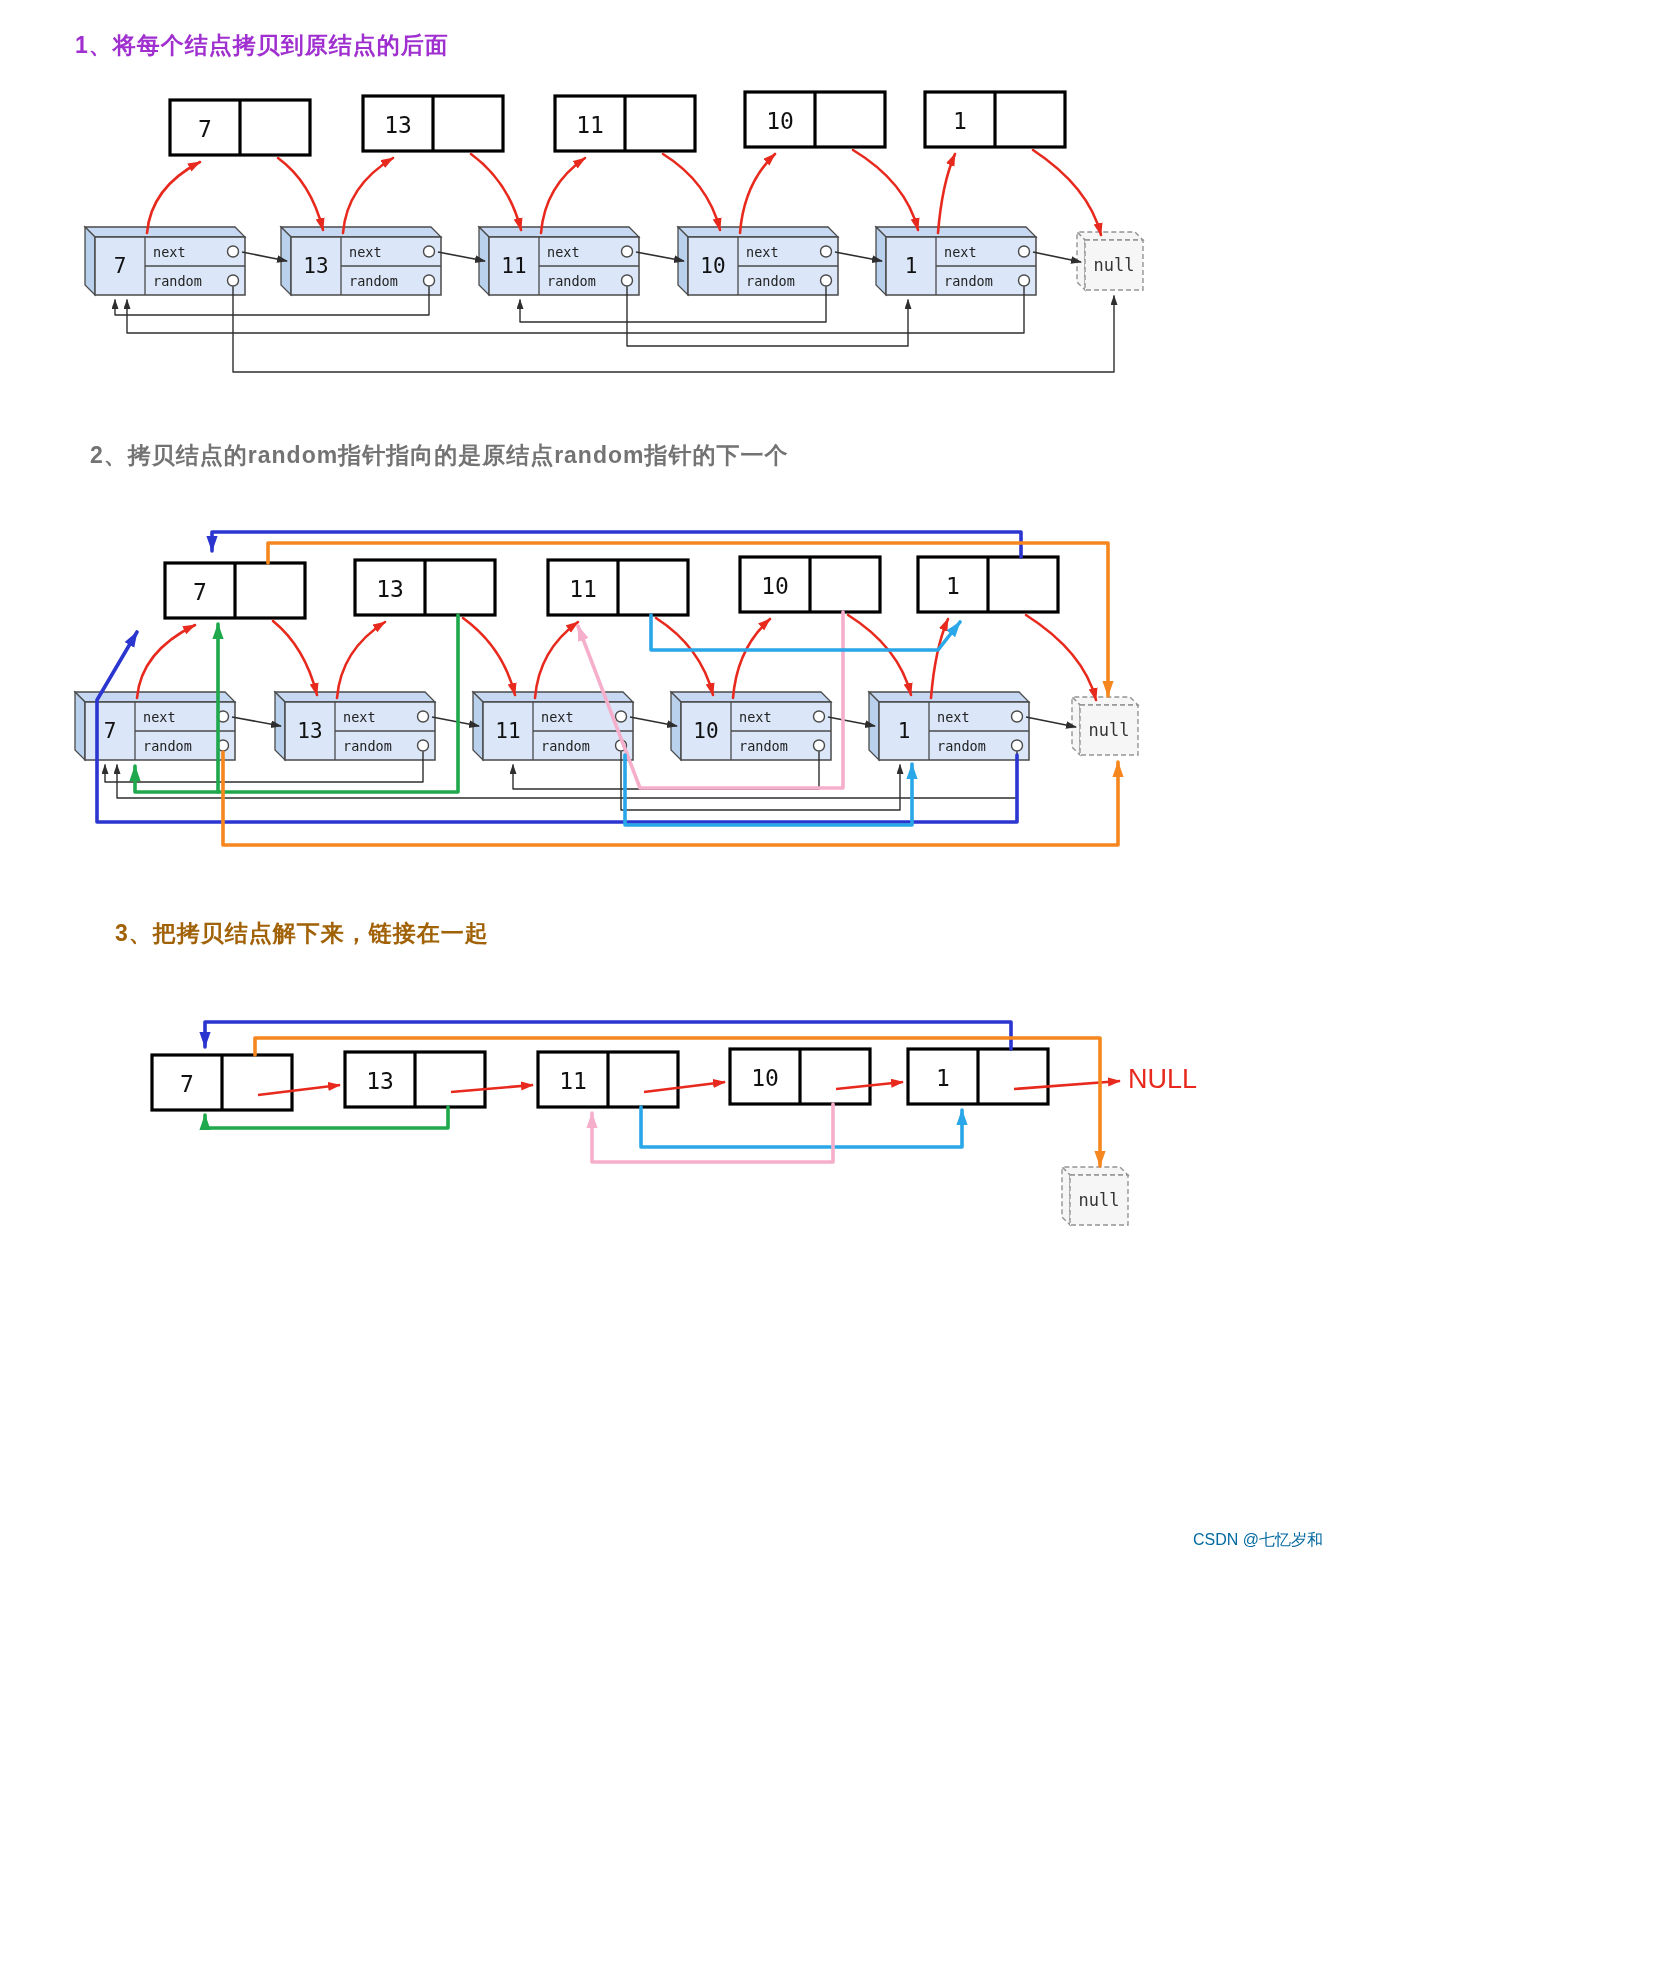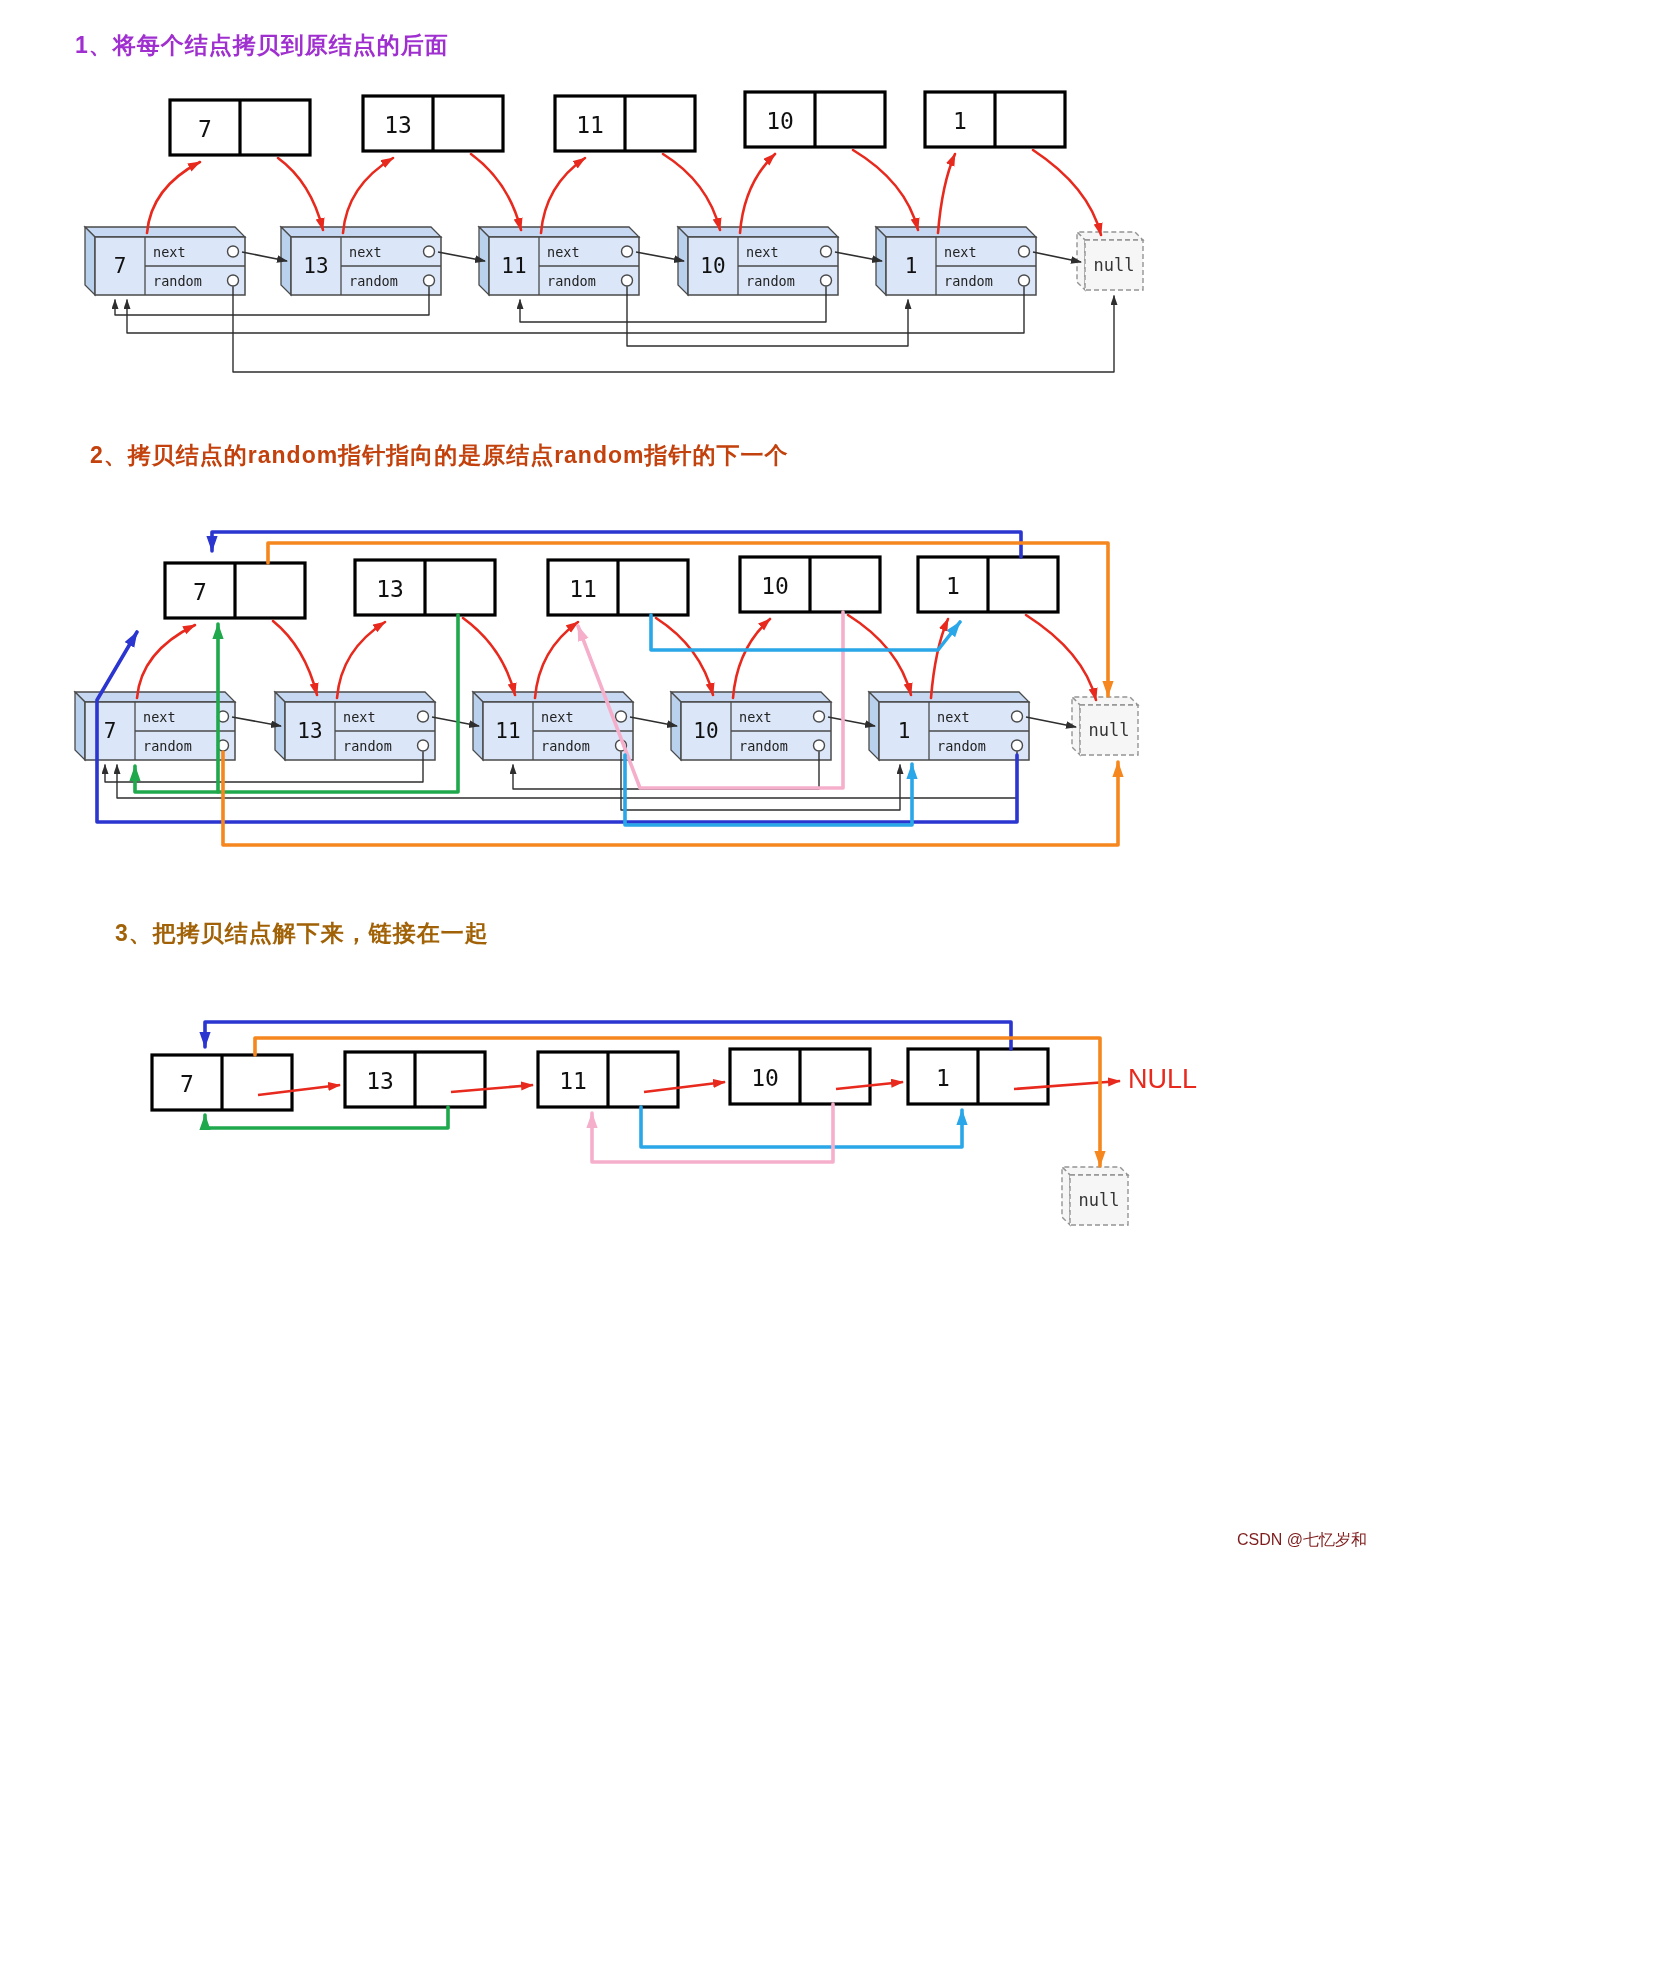--- a/index.html
+++ b/index.html
@@ -307,17 +307,17 @@
         <rect x="1070" y="1175" width="58" height="50" fill="#f6f6f6" stroke="#949494" stroke-width="1.4" stroke-dasharray="5 3"></rect>
         <text x="1099" y="1206" text-anchor="middle" font-size="17" fill="#333" font-family="&quot;DejaVu Sans Mono&quot;,&quot;Liberation Mono&quot;,monospace">null</text>
       </g>
       <polyline points="1011,1049 1011,1022 205,1022 205,1047" fill="none" stroke="#2b35cf" stroke-width="3.6" marker-end="url(#m-blue)" stroke-linejoin="round" stroke-linecap="round"></polyline>
       <polyline points="255,1055 255,1038 1100,1038 1100,1166" fill="none" stroke="#f6871f" stroke-width="3.6" marker-end="url(#m-orange)" stroke-linejoin="round" stroke-linecap="round"></polyline>
       <polyline points="448,1107 448,1128 205,1128 205,1115" fill="none" stroke="#1fa94c" stroke-width="3.6" marker-end="url(#m-green)" stroke-linejoin="round" stroke-linecap="round"></polyline>
       <polyline points="641,1107 641,1147 962,1147 962,1110" fill="none" stroke="#2aa7e8" stroke-width="3.6" marker-end="url(#m-cyan)" stroke-linejoin="round" stroke-linecap="round"></polyline>
       <polyline points="833,1104 833,1162 592,1162 592,1113" fill="none" stroke="#f6afcb" stroke-width="3.6" marker-end="url(#m-pink)" stroke-linejoin="round" stroke-linecap="round"></polyline>
     </svg>
   <div class="heading" style="left: 75px; top: 30px; color: rgb(160, 47, 208);">1、将每个结点拷贝到原结点的后面</div>
-  <div class="heading" style="left: 90px; top: 440px; color: #c2410c;">2、拷贝结点的random指针指向的是原结点random指针的下一个</div>
+  <div class="heading" style="left: 90px; top: 440px; color: #737373;">2、拷贝结点的random指针指向的是原结点random指针的下一个</div>
   <div class="heading" style="left: 115px; top: 918px; color: #a16207;">3、把拷贝结点解下来，链接在一起</div>
   <div class="null-end" style="color: rgb(232, 41, 29);">NULL</div>
-  <div class="watermark" style="color: #7f1d1d; margin-left: 44px;">CSDN @七忆岁和</div>
+  <div class="watermark" style="color: #0369a1;">CSDN @七忆岁和</div>
 </div>
 
 </body></html>

